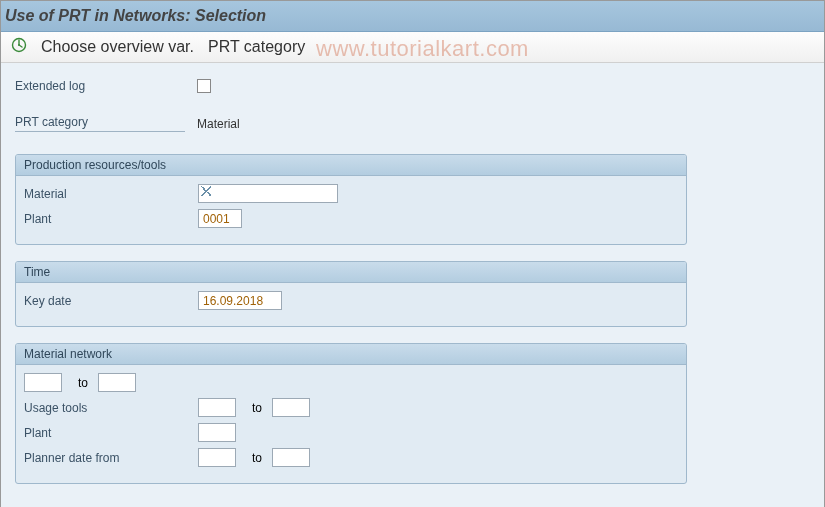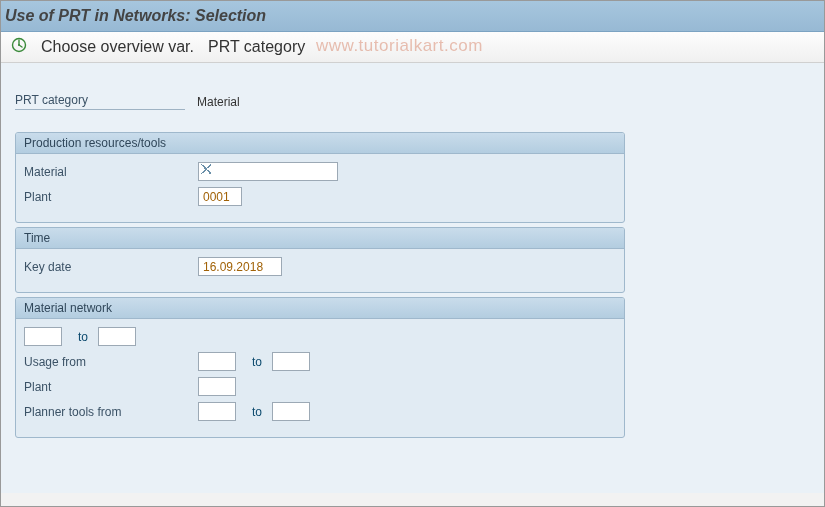--- a/index.html
+++ b/index.html
@@ -46,21 +46,21 @@
       cursor: pointer;
     }
     .exec-icon svg {
       width: 16px;
       height: 16px;
     }
     .watermark {
       position: absolute;
       left: 315px;
       top: 4px;
-      font-size: 17px;
+      font-size: 22px;
       color: rgba(200, 80, 40, 0.35);
       pointer-events: none;
       letter-spacing: 0.5px;
     }
     .form-area {
       background: #eaf1f7;
       padding: 16px 14px 20px 14px;
       min-height: 430px;
     }
     .field-row {
@@ -88,23 +88,23 @@
       height: 14px;
       border: 1px solid #888;
       background: #fff;
     }
     .spacer {
       height: 14px;
     }
     .group-box {
       border: 1px solid #9fb8cc;
       border-radius: 3px;
-      margin-bottom: 4px;
+      margin-bottom: 16px;
       background: #e1ebf3;
-      width: 610px;
+      width: 672px;
       overflow: hidden;
     }
     .group-header {
       background: linear-gradient(to bottom, #c9dceb 0%, #b3cde0 100%);
       border-bottom: 1px solid #9fb8cc;
       padding: 3px 8px;
       font-size: 12px;
       color: #30475a;
     }
     .group-body {
@@ -124,21 +124,21 @@
       padding: 8px 4px;
       font-size: 12px;
       color: #a16207;
     }
     .sap-input.w-material { width: 140px; }
     .sap-input.w-plant { width: 44px; }
     .sap-input.w-date { width: 84px; }
     .sap-input.w-small { width: 38px; }
     .to-label {
       margin: 0 10px 0 16px;
-      color: #0c4a6e;
+      color: #000000;
       font-size: 12px;
     }
     .req-marker {
       position: relative;
     }
     .req-marker::after {
       content: '';
       position: absolute;
       left: 3px;
       top: 2px;
@@ -178,20 +178,24 @@
       <span>Choose overview var.</span>
     </span>
     <span class="toolbar-btn">
       <span>PRT category</span>
     </span>
     <span class="watermark">www.tutorialkart.com</span>
   </div>
 
   <div class="form-area">
 
+    <div class="field-row">
+      <span class="field-label">Extended log</span>
+      <span class="sap-checkbox"></span>
+    </div>
 
     <div class="spacer"></div>
 
     <div class="field-row">
       <span class="field-label underline">PRT category</span>
       <span class="field-value">Material</span>
     </div>
 
     <div class="spacer"></div>
 
@@ -223,31 +227,31 @@
 
     <div class="group-box">
       <div class="group-header">Material network</div>
       <div class="group-body">
         <div class="field-row">
           <input class="sap-input w-small" value="" style="">
           <span class="to-label">to</span>
           <input class="sap-input w-small" value="" style="">
         </div>
         <div class="field-row">
-          <span class="field-label">Usage from</span>
+          <span class="field-label">Usage tools</span>
           <input class="sap-input w-small" value="" style="">
           <span class="to-label">to</span>
           <input class="sap-input w-small" value="" style="">
         </div>
         <div class="field-row">
           <span class="field-label">Plant</span>
           <input class="sap-input w-small" value="" style="">
         </div>
         <div class="field-row">
-          <span class="field-label">Planner tools from</span>
+          <span class="field-label">Planner date from</span>
           <input class="sap-input w-small" value="" style="">
           <span class="to-label">to</span>
           <input class="sap-input w-small" value="" style="">
         </div>
       </div>
     </div>
 
   </div>
 </div>
 

